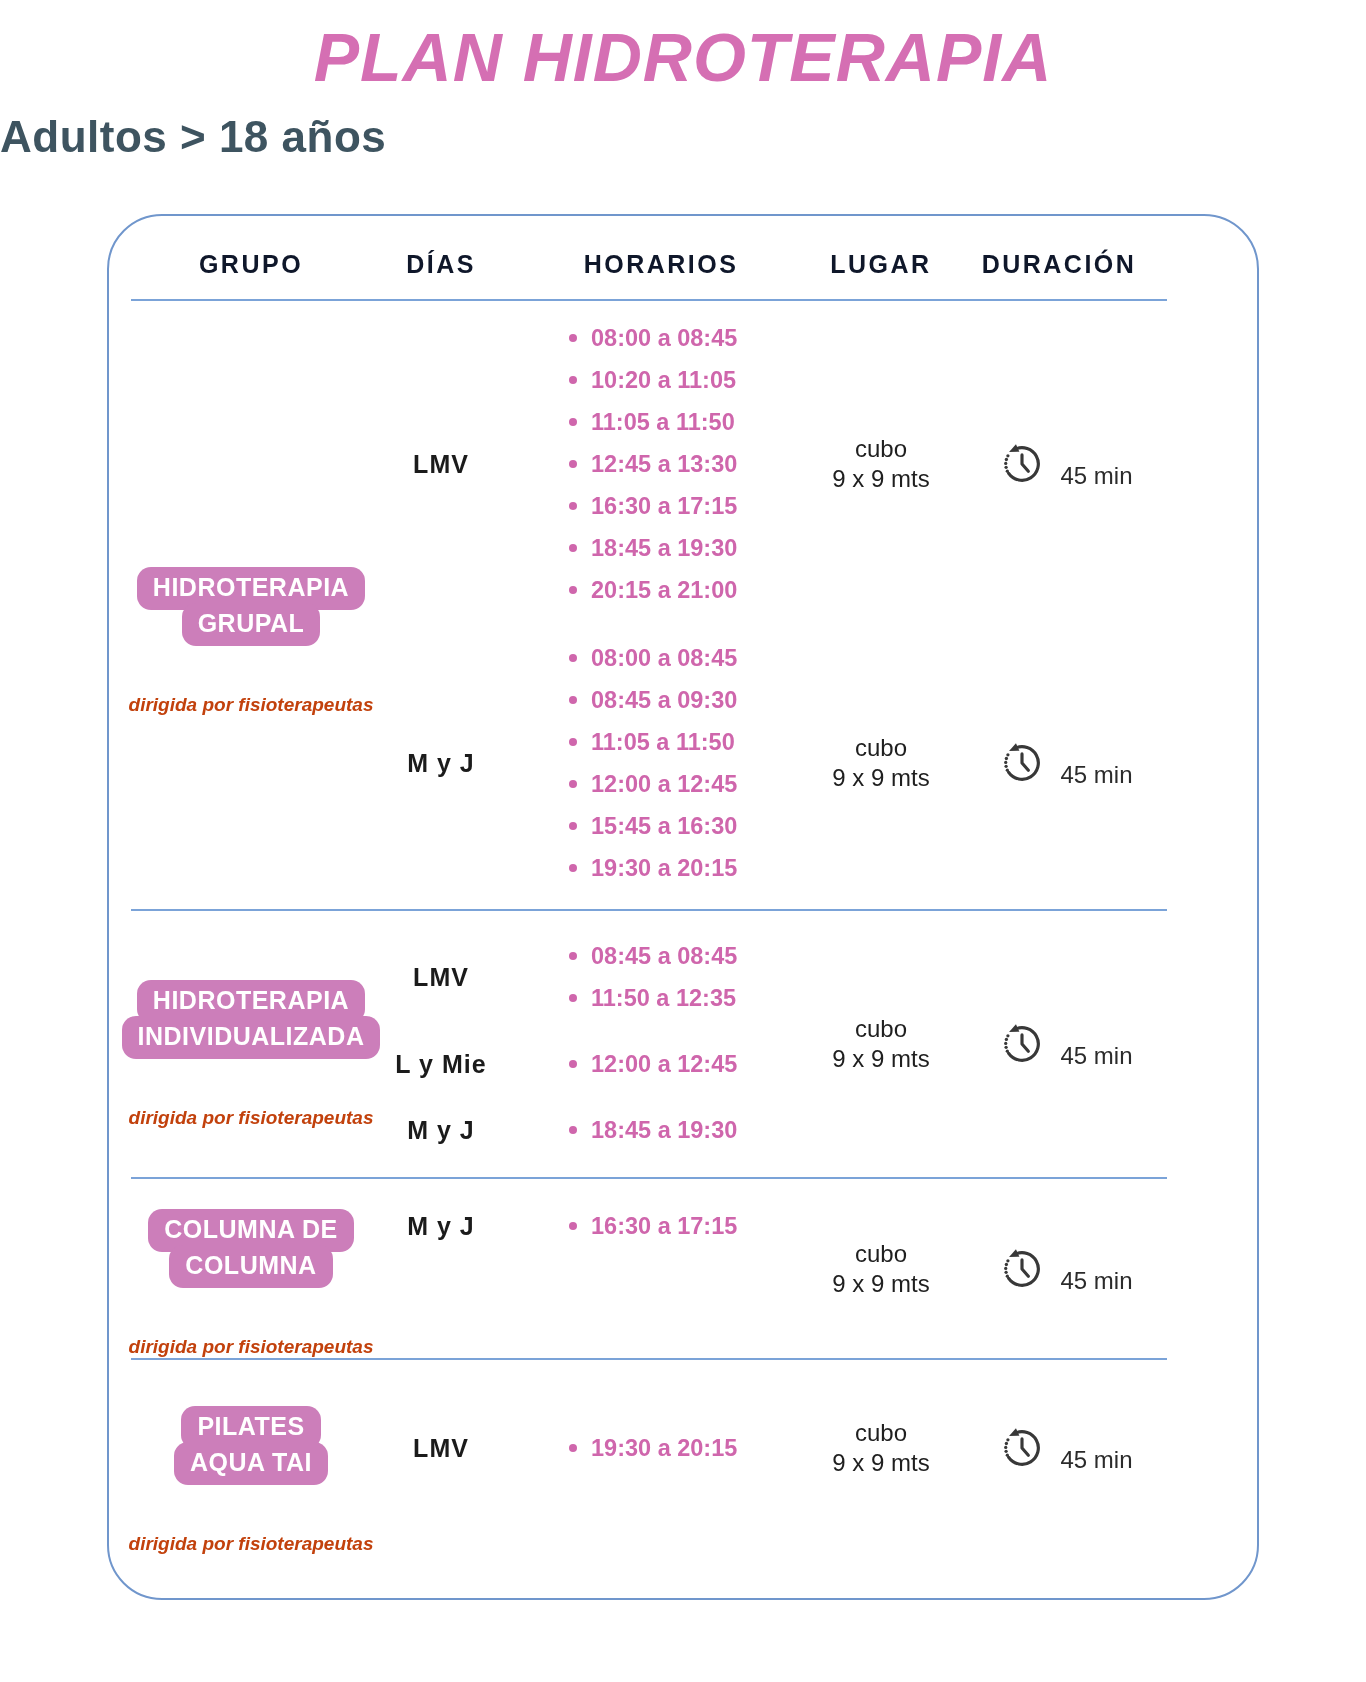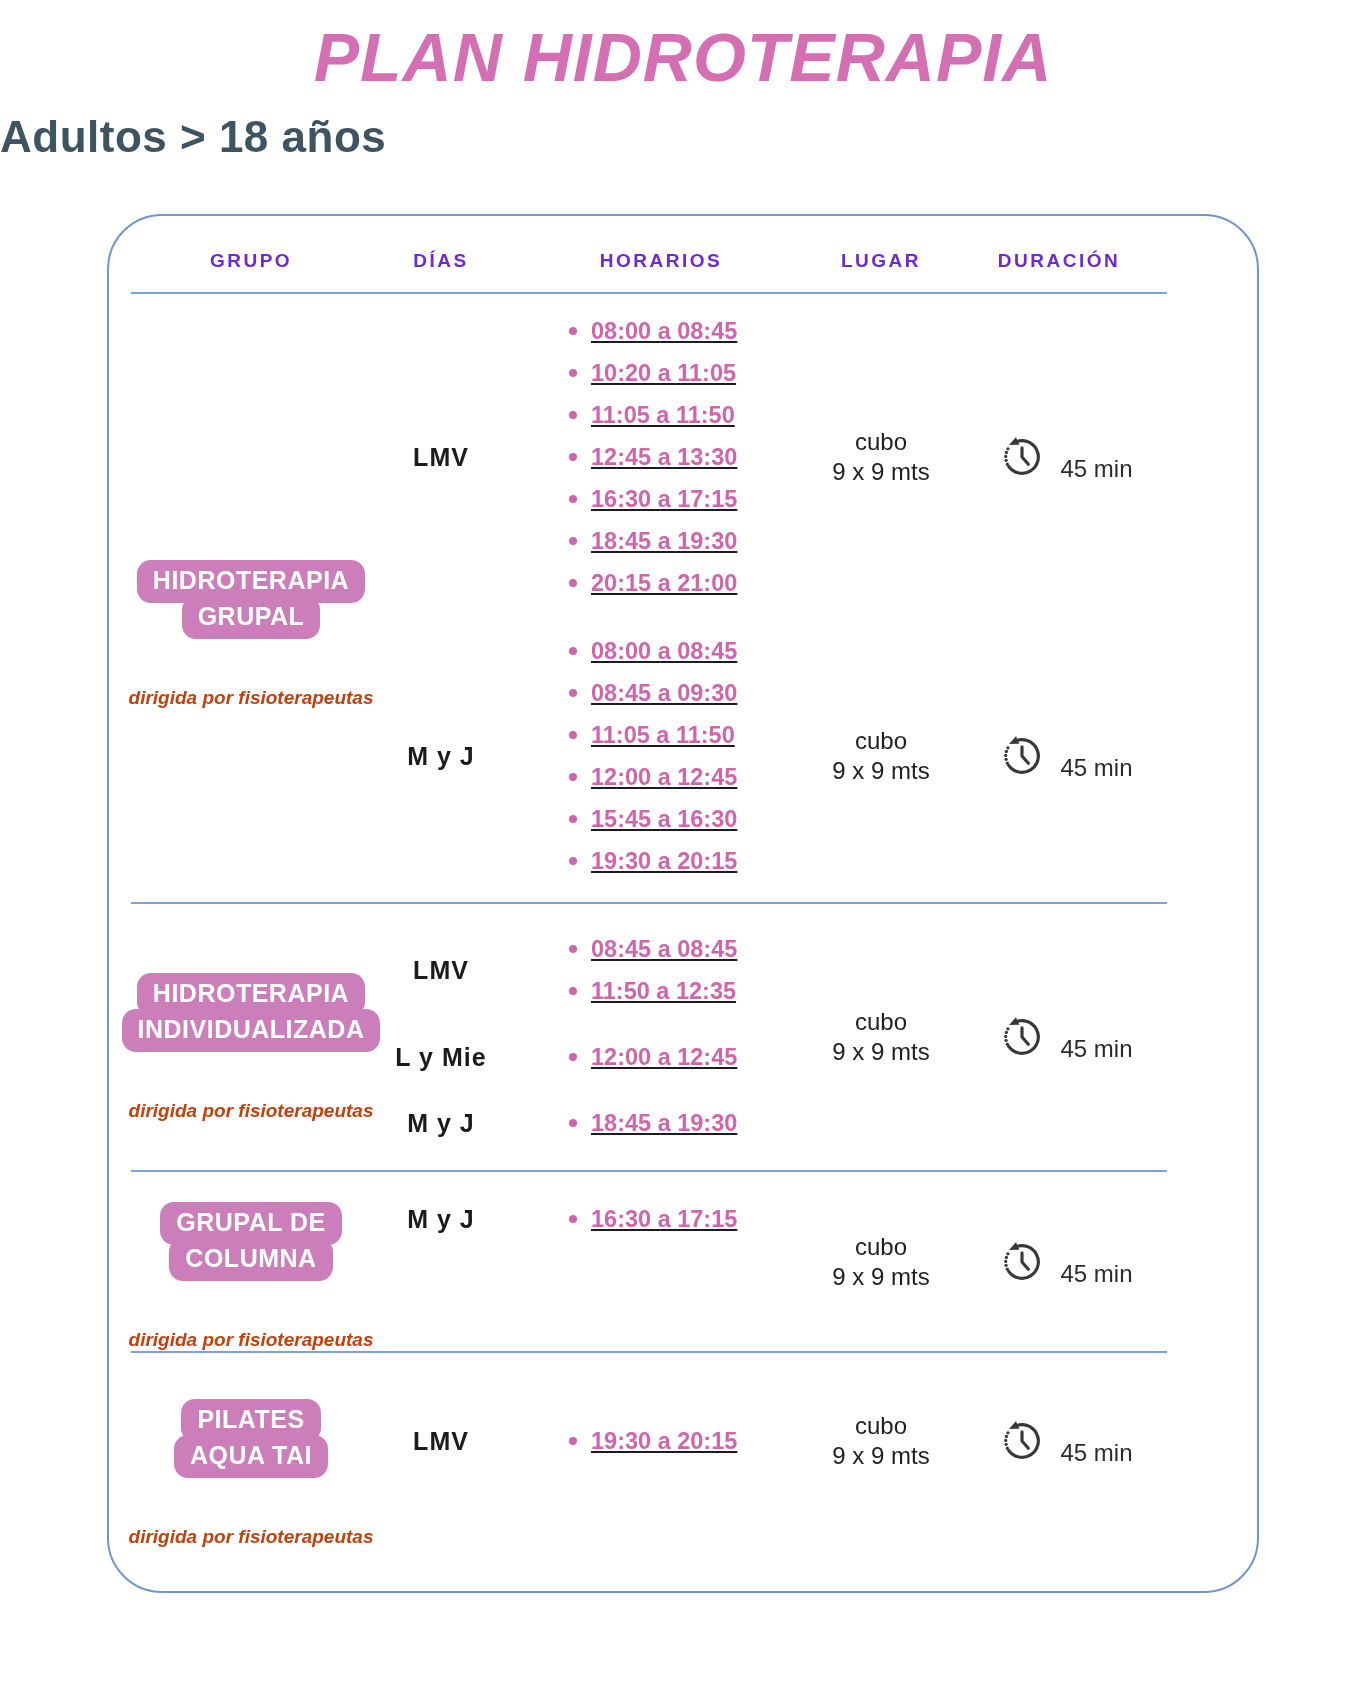--- a/index.html
+++ b/index.html
@@ -23,22 +23,22 @@
   .card {
     width:1152px; margin:52px auto 0 auto;
     border:2px solid #7096cc; border-radius:55px;
     background:#ffffff; overflow:hidden;
   }
   .thead {
     display:flex; align-items:center;
     padding:34px 90px 20px 22px;
   }
   .th {
-    font-weight:bold; font-size:19px; letter-spacing:2.5px;
-    color:#6d28d9; text-align:center;
+    font-weight:bold; font-size:25px; letter-spacing:2.5px;
+    color:#0f172a; text-align:center;
   }
   .th.grupo { width:240px; }
   .th.dias { width:140px; }
   .th.horarios { width:300px; }
   .th.lugar { width:140px; }
   .th.duracion { flex:1; }
   .divider {
     height:0; border-top:2px solid #7ba3d8;
     margin:0 90px 0 22px;
   }
@@ -64,21 +64,21 @@
     color:#c2410c; white-space:nowrap;
   }
   .col-rows { flex:1; display:flex; flex-direction:column; }
   .sec1 .col-rows { padding:16px 0 20px 0; gap:26px; }
   .sec4 .col-rows { padding:58px 0 120px 0; }
   .subrow { display:flex; align-items:center; }
   .cell-dias {
     width:140px; text-align:center;
     font-weight:bold; font-size:25px; letter-spacing:1px; color:#1b1b1b;
   }
-  .times { list-style:none; width:300px; padding-left:58px;text-decoration:underline; }
+  .times { list-style:none; width:300px; padding-left:58px; }
   .time {
     height:42px; display:flex; align-items:center;
     font-weight:bold; font-size:23.5px; color:#cf66ac; white-space:nowrap;
   }
   .dot {
     width:8px; height:8px; border-radius:50%;
     background:#cf66ac; margin-right:14px; flex:none;
   }
   .cell-lugar {
     width:140px; display:flex; flex-direction:column; align-items:center;
@@ -284,21 +284,21 @@
           <use href="#clock-timer"></use>
         </svg>
       <span class="dur-text">45 min</span>
     </div>
   </section>
   <div class="divider"></div>
 
   <section class="sec sec3">
     <div class="col-grupo">
       <div class="badge">
-        <span class="badge-line l1">GRUPAL DE</span>
+        <span class="badge-line l1">COLUMNA DE</span>
         <span class="badge-line l2">COLUMNA</span>
       </div>
       <div class="tagline">dirigida por fisioterapeutas</div>
     </div>
     <div class="col-mid">
       <div class="pair">
         <div class="cell-dias">M y J</div>
         <ul class="times">
           <li class="time">
               <span class="dot"></span>

